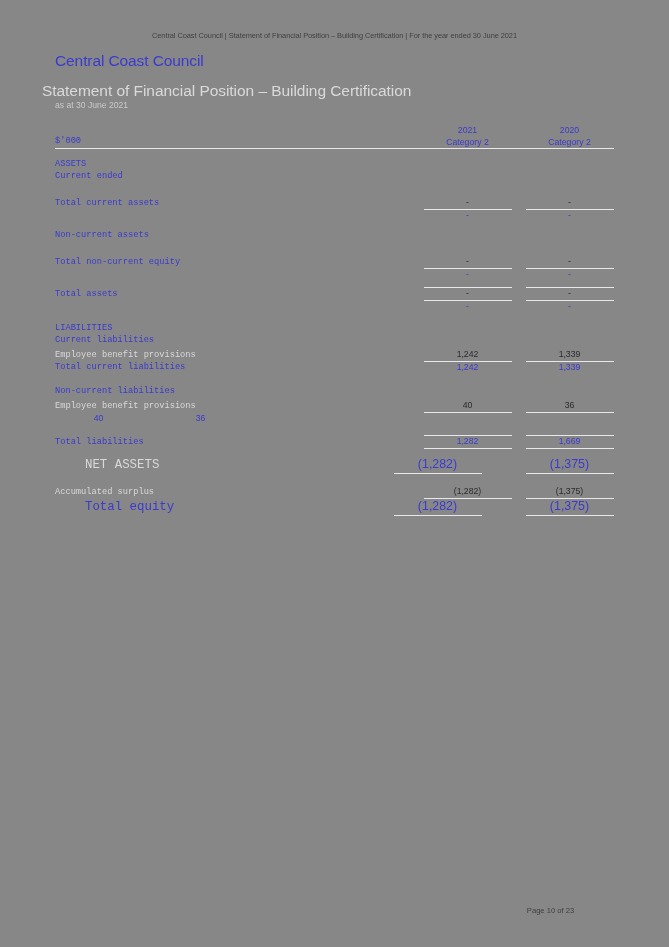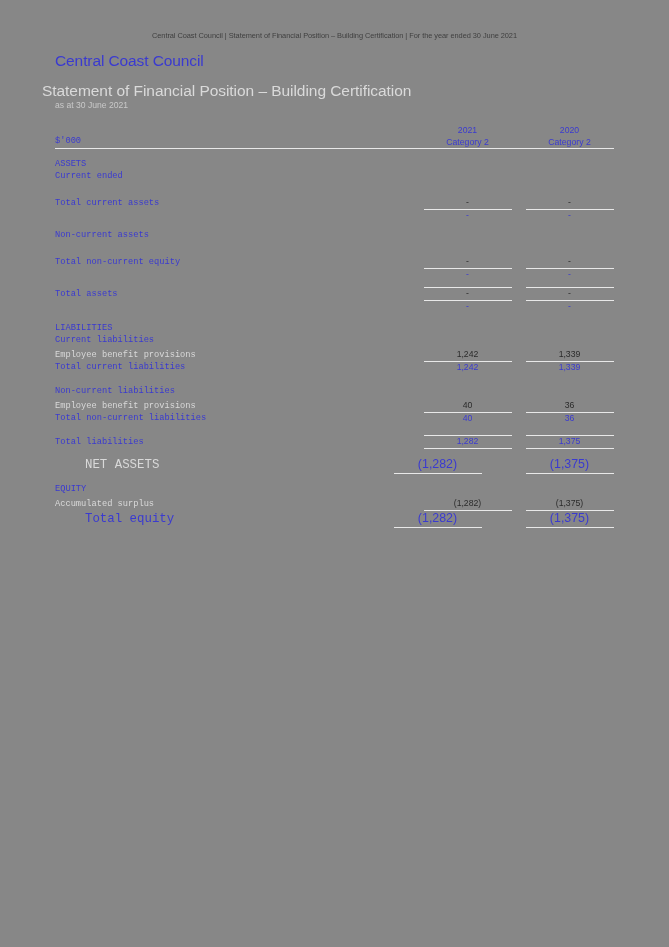--- a/index.html
+++ b/index.html
@@ -279,65 +279,61 @@
     <div class="sp-2"></div>
 
     <div class="row">
       <div class="cell-label c-light">Employee benefit provisions</div>
       <div class="cell-num c-dark rule-bottom">40</div>
       <div class="cell-gap"></div>
       <div class="cell-num c-dark rule-bottom">36</div>
     </div>
 
     <div class="row">
-      <div class="cell-label c-blue">Total non-current liabilities</div>
       <div class="cell-num c-blue">40</div>
       <div class="cell-gap"></div>
       <div class="cell-num c-blue">36</div>
     </div>
 
     <div class="sp-10"></div>
 
     <div class="row">
       <div class="cell-label c-blue">Total liabilities</div>
       <div class="cell-num c-blue rule-top-thin rule-bottom">1,282</div>
       <div class="cell-gap"></div>
-      <div class="cell-num c-blue rule-top-thin rule-bottom">1,375</div>
+      <div class="cell-num c-blue rule-top-thin rule-bottom">1,669</div>
     </div>
 
     <div class="sp-8"></div>
 
     <div class="row">
       <div class="cell-label c-light big">NET ASSETS</div>
       <div class="cell-num c-blue big rule-bottom">(1,282)</div>
       <div class="cell-gap"></div>
       <div class="cell-num c-blue big rule-bottom">(1,375)</div>
     </div>
 
     <div class="sp-10"></div>
 
-    <div class="row">
-      <div class="cell-label c-blue">EQUITY</div>
-      <div class="cell-num"></div>
-      <div class="cell-gap"></div>
-      <div class="cell-num"></div>
-    </div>
 
     <div class="sp-2"></div>
 
     <div class="row">
       <div class="cell-label c-light">Accumulated surplus</div>
       <div class="cell-num c-dark rule-bottom">(1,282)</div>
       <div class="cell-gap"></div>
       <div class="cell-num c-dark rule-bottom">(1,375)</div>
     </div>
 
     <div class="row">
       <div class="cell-label c-blue big">Total equity</div>
       <div class="cell-num c-blue big rule-bottom">(1,282)</div>
       <div class="cell-gap"></div>
       <div class="cell-num c-blue big rule-bottom">(1,375)</div>
     </div>
 
   </div>
 
+  <div class="footer">
+    <span class="footer-inner">Page 10 of 23</span>
+  </div>
 
 </div>
 
 </body></html>

